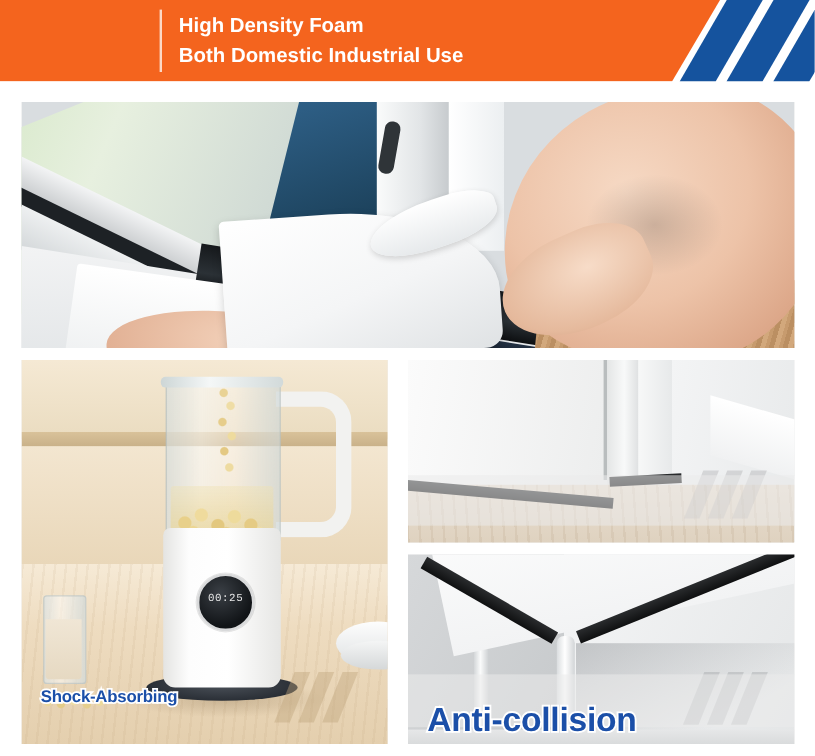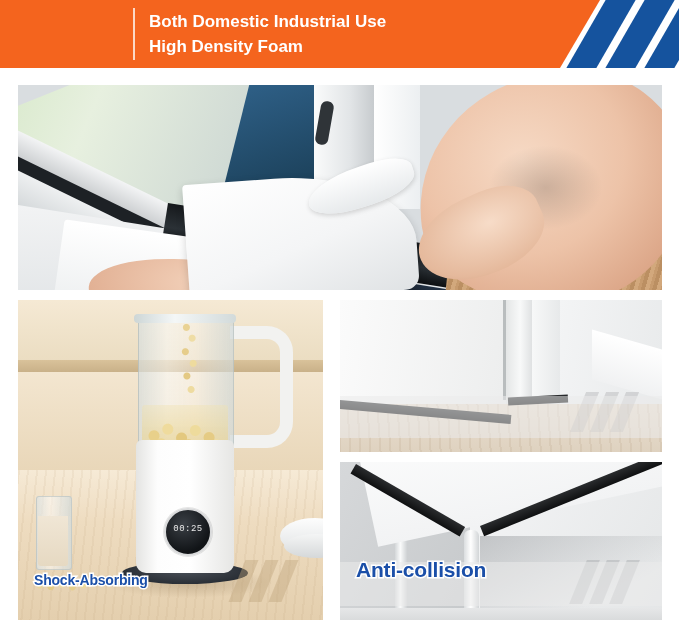--- a/index.html
+++ b/index.html
@@ -251,21 +251,21 @@
     border:13px solid #f2f2f0;border-left:none;
     border-radius:0 26px 26px 0;
     background:transparent;
   }
   .sh-mat{
     position:absolute;left:104px;top:262px;width:126px;height:22px;
     background:radial-gradient(ellipse at 50% 40%, #4a5058, #2a2f36 70%);
     border-radius:50%;
   }
   .sh-display{
-    position:absolute;left:146px;top:208px;width:44px;height:44px;
+    position:absolute;left:146px;top:178px;width:44px;height:44px;
     border-radius:50%;
     background:radial-gradient(circle at 40% 32%, #3a3f45, #111417 70%);
     border:2px solid #d9dadb;
     box-shadow:0 0 0 1px rgba(0,0,0,.1);
   }
   .sh-display .t{
     position:absolute;left:0;top:14px;width:100%;text-align:center;
     color:#e8e8e8;font-size:9px;font-family:"Liberation Mono","DejaVu Sans Mono",monospace;
     letter-spacing:.5px;
   }
@@ -386,21 +386,21 @@
     border-radius:6px;
   }
   .ac-floor{
     position:absolute;left:0;top:146px;width:100%;height:14px;
     background:linear-gradient(180deg,#e6e7e8,#d7d9da);
   }
   .ac-shadow{
     position:absolute;left:140px;top:74px;width:200px;height:86px;
     background:linear-gradient(150deg,rgba(130,134,138,.42),rgba(130,134,138,0) 68%);
   }
-  #cap-anti{left:16px;top:96px;font-size:21px;}
+  #cap-anti{left:16px;top:122px;font-size:28px;}
   #band-anti{top:100px;height:44px;}
 
   
   .wm{position:absolute;z-index:20;pointer-events:none;}
   .wm i{
     position:absolute;top:0;display:block;height:100%;width:13px;
     background:rgba(150,152,155,.34);transform:skewX(-22deg);
   }
   .wm i:nth-child(1){left:0;}
   .wm i:nth-child(2){left:20px;}
@@ -414,22 +414,22 @@
 </head>
 <body>
 
 <div class="header">
   <div class="header-orange"></div>
   <div class="hdr-stripe s1"></div>
   <div class="hdr-stripe s2"></div>
   <div class="hdr-stripe s3"></div>
   <div class="hdr-divider"></div>
   <div class="hdr-lines">
+    <div>High Density Foam</div>
     <div>Both Domestic Industrial Use</div>
-    <div>High Density Foam</div>
   </div>
 </div>
 
 <div class="panel" id="panel-window">
   <div class="win-bg"></div>
   <div class="win-glass"></div>
   <div class="win-frame-a"></div>
   <div class="win-frame-b"></div>
   <div class="win-frame-c"></div>
   <div class="win-sill"></div>

